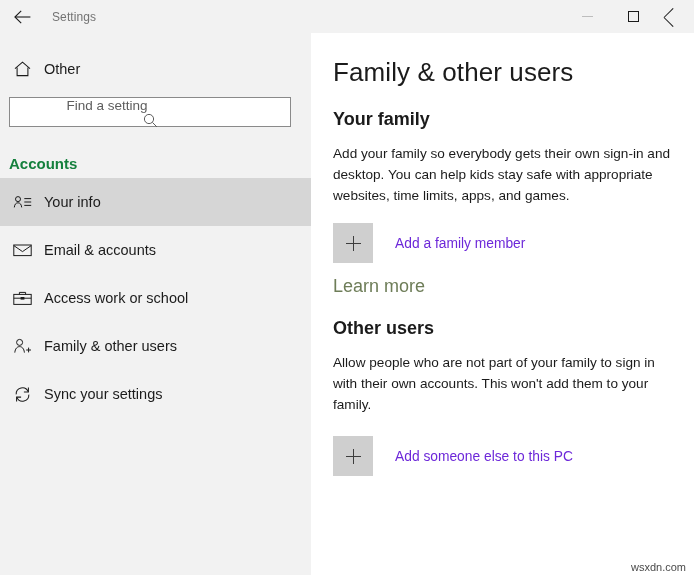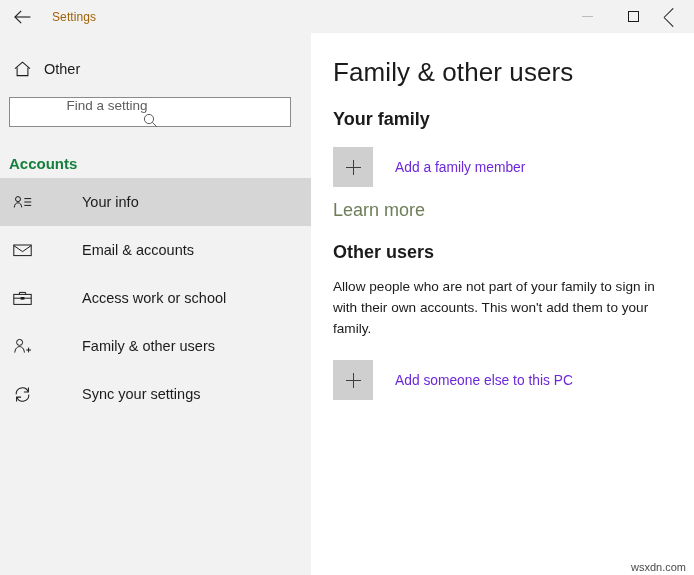--- a/index.html
+++ b/index.html
@@ -42,21 +42,21 @@
     width: 44px;
     height: 33px;
     display: flex;
     align-items: center;
     justify-content: center;
     cursor: pointer;
   }
   .back-btn svg { display:block; }
   .title-text {
     font-size: 12px;
-    color: #a16207;
+    color: #737373;
     letter-spacing: 0.1px;
     margin-left: 8px;
     white-space: nowrap;
   }
   .win-controls {
     position: absolute;
     top: 0;
     right: 0;
     height: 33px;
     display: flex;
@@ -166,21 +166,20 @@
     margin-bottom: 6px;
   }
   .nav-list { margin-top: 2px; }
   .nav-item {
     display: flex;
     align-items: center;
     height: 48px;
     padding-left: 9px;
     cursor: pointer;
     box-sizing: border-box;
-    gap: 38px;
   }
   .nav-item.selected { background: #d6d6d6; }
   .nav-item .ico {
     width: 26px;
     min-width: 26px;
     display: flex;
     align-items: center;
     justify-content: center;
   }
   .nav-item .label {
@@ -388,20 +387,21 @@
       </div>
 
     </div>
   </div>
 
   <div class="content">
 
     <h1 class="page-title">Family &amp; other users</h1>
 
     <h2 class="group-title">Your family</h2>
+    <p class="body-text">Add your family so everybody gets their own sign-in and desktop. You can help kids stay safe with appropriate websites, time limits, apps, and games.</p>
 
     <div class="add-row">
       <span class="plus-box">
         <span class="v">
             <i class="h"></i>
             <i class="w"></i>
           </span>
       </span>
       <span class="add-label">Add a family member</span>
     </div>

